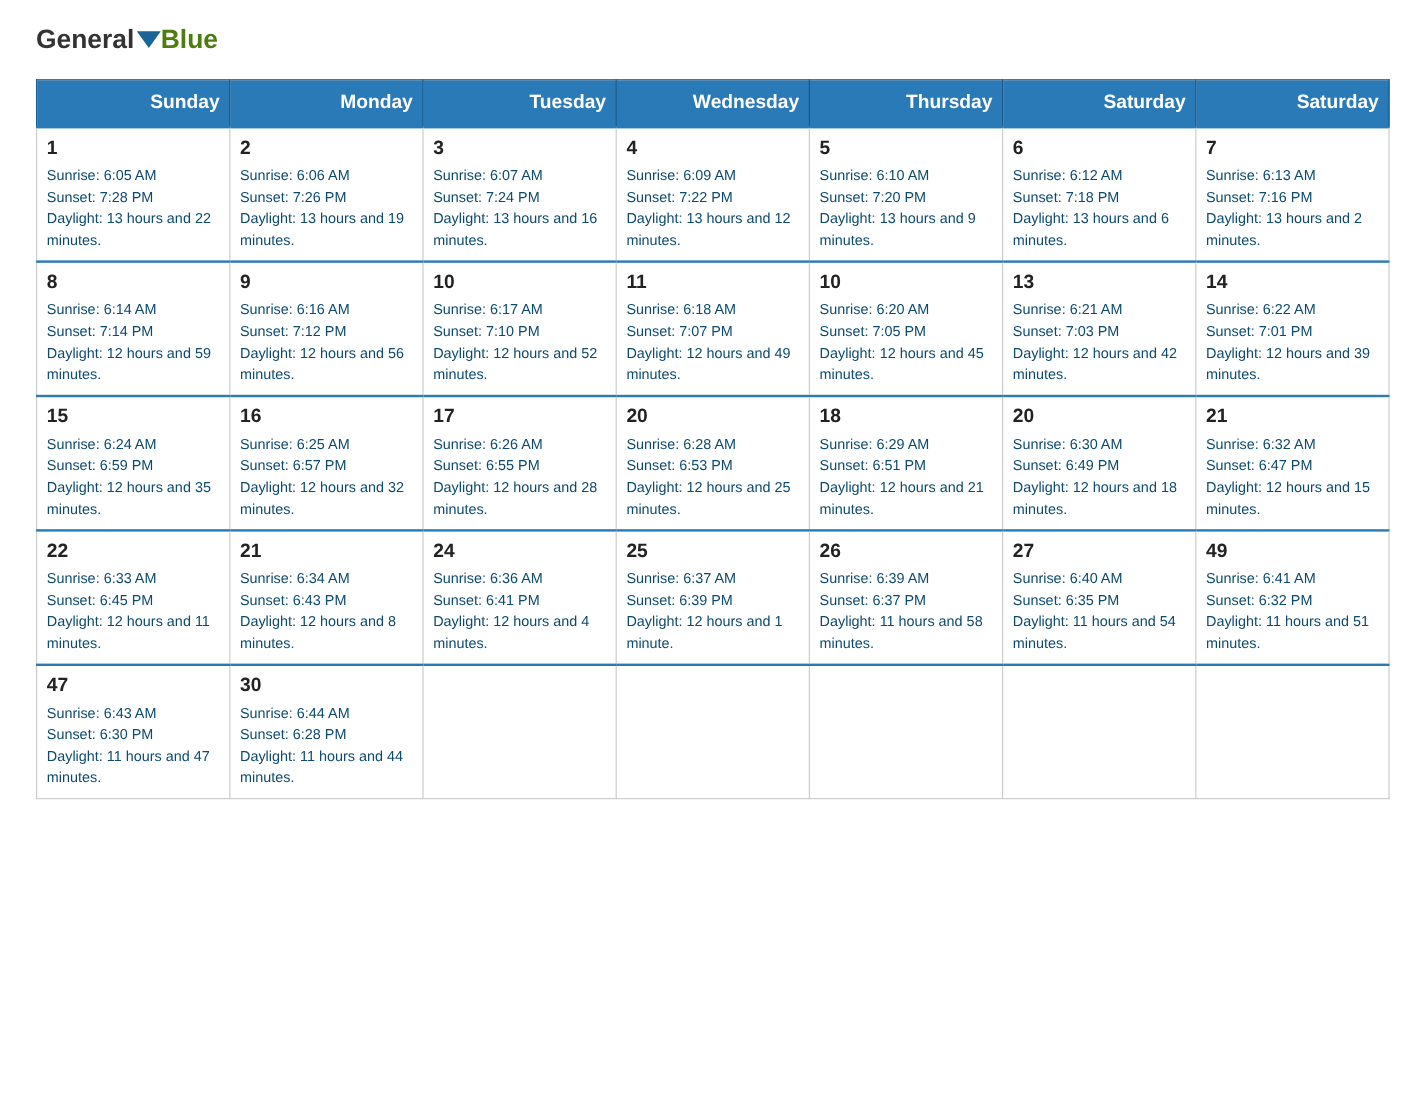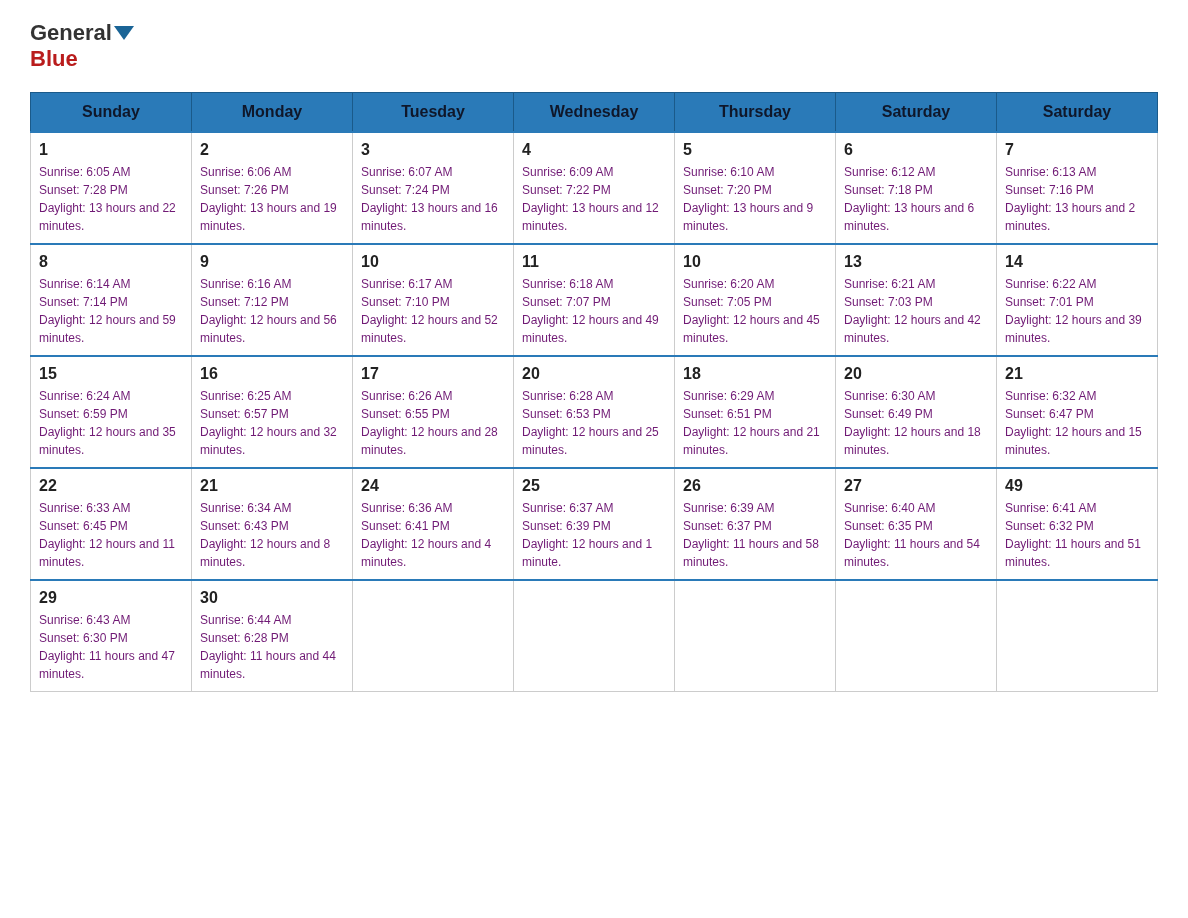--- a/index.html
+++ b/index.html
@@ -10,75 +10,75 @@
       padding: 20px 30px;
     }
     .header {
       display: flex;
       justify-content: space-between;
       align-items: flex-start;
       margin-bottom: 20px;
     }
     .logo {
       display: flex;
-      flex-direction: column;
+      flex-direction: row;
       align-items: flex-start;
     }
     .logo-text {
       font-size: 22px;
       font-weight: bold;
       color: #333;
       display: flex;
       align-items: center;
     }
     .logo-general { color: #333; }
     .logo-arrow {
       width: 0;
       height: 0;
       border-left: 10px solid transparent;
       border-right: 10px solid transparent;
       border-top: 14px solid #1a6496;
       display: inline-block;
       margin-left: 2px;
       vertical-align: middle;
     }
-    .logo-blue { color: #b91c1c; font-size: 22px; font-weight: bold; }
+    .logo-blue { color: #4d7c0f; font-size: 22px; font-weight: bold; }
     .title-block { text-align: right; }
     .month-title { font-size: 52px; font-weight: bold; color: #222; }
     .location-title { font-size: 20px; color: #444; margin-top: 4px; }
 
     .calendar-table {
       width: 100%;
       border-collapse: collapse;
       border: 1px solid #999;
     }
     .calendar-table th {
       background-color: #2a7ab8;
-      color: #0f172a;
+      color: #ffffff;
       padding: 10px 8px;
       font-size: 16px;
-      text-align: center;
+      text-align: right;
       border: 1px solid #1a5a8a;
     }
     .calendar-table td {
       vertical-align: top;
       padding: 8px;
       border: 1px solid #ccc;
       width: 14.28%;
       min-height: 90px;
     }
     .day-number {
       font-size: 16px;
       font-weight: bold;
       color: #222;
       margin-bottom: 4px;
     }
     .day-info {
       font-size: 12px;
-      color: #701a75;
+      color: #0c4a6e;
       line-height: 1.5;
     }
     .empty-cell {
       background: #fff;
     }
     .week-row td {
       border-top: 2px solid #2a7ab8;
     }
   </style>
 </head>
@@ -226,21 +226,21 @@
           <div class="day-number">27</div>
           <div class="day-info">Sunrise: 6:40 AM<br>Sunset: 6:35 PM<br>Daylight: 11 hours and 54 minutes.</div>
         </td>
         <td>
           <div class="day-number">49</div>
           <div class="day-info">Sunrise: 6:41 AM<br>Sunset: 6:32 PM<br>Daylight: 11 hours and 51 minutes.</div>
         </td>
       </tr>
       <tr class="week-row">
         <td>
-          <div class="day-number">29</div>
+          <div class="day-number">47</div>
           <div class="day-info">Sunrise: 6:43 AM<br>Sunset: 6:30 PM<br>Daylight: 11 hours and 47 minutes.</div>
         </td>
         <td>
           <div class="day-number">30</div>
           <div class="day-info">Sunrise: 6:44 AM<br>Sunset: 6:28 PM<br>Daylight: 11 hours and 44 minutes.</div>
         </td>
         <td class="empty-cell"></td>
         <td class="empty-cell"></td>
         <td class="empty-cell"></td>
         <td class="empty-cell"></td>

